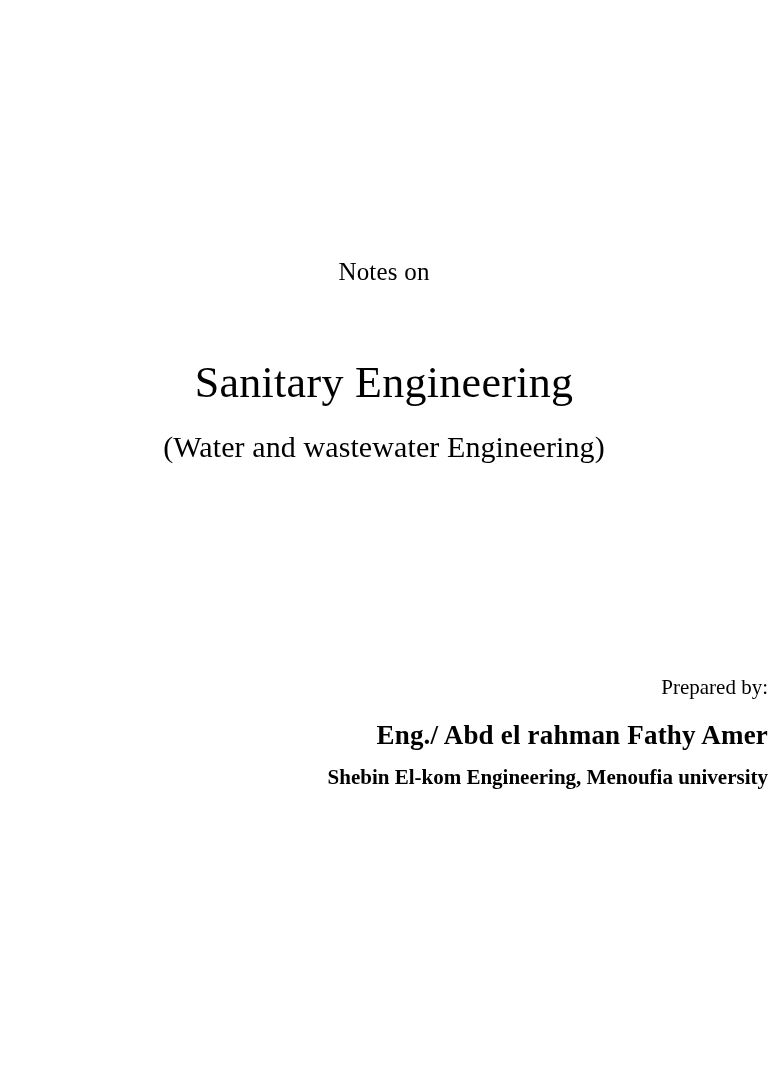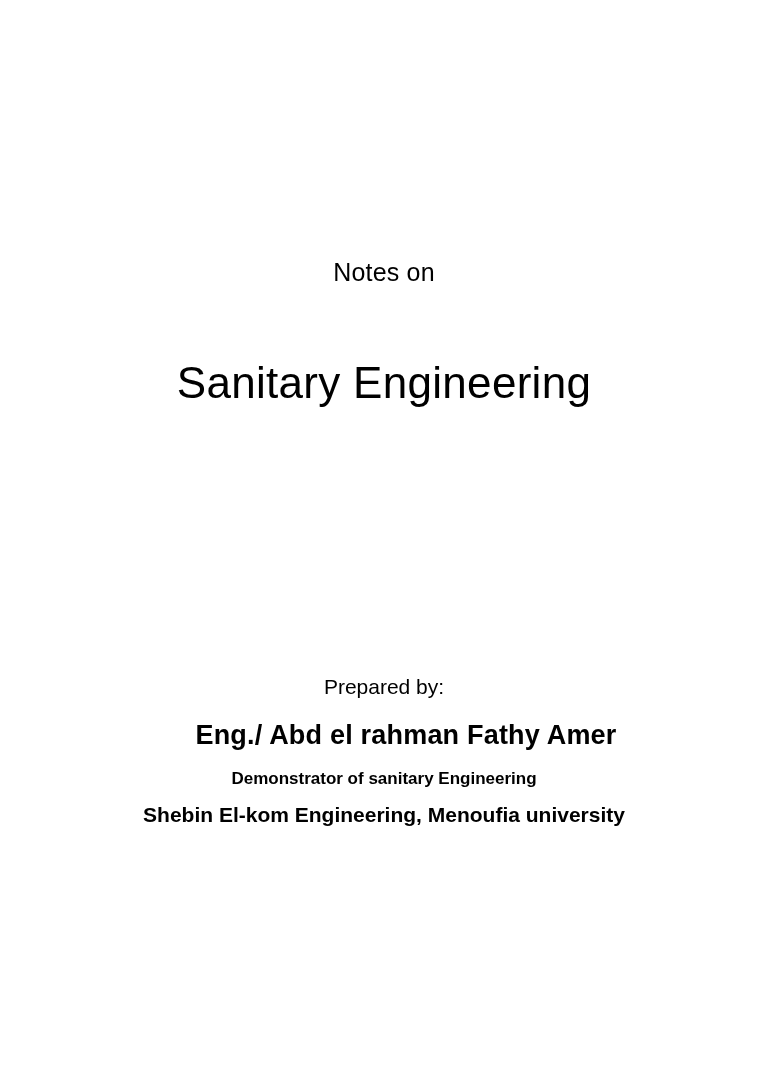--- a/index.html
+++ b/index.html
@@ -14,20 +14,21 @@
     color: #000000;
     position: relative;
     overflow: hidden;
   }
   .page {
     width: 768px;
     height: 949px;
     position: relative;
     background: #ffffff;
     box-sizing: border-box;
+    font-family: Liberation Serif, serif;
   }
   .title-block {
     position: absolute;
     top: 255px;
     left: 0;
     width: 768px;
     text-align: center;
   }
   .line-notes-on {
     font-size: 25px;
@@ -47,21 +48,21 @@
     line-height: 40px;
     font-weight: 400;
     letter-spacing: 0.1px;
     margin-top: 12px;
   }
   .author-block {
     position: absolute;
     top: 672px;
     left: 0;
     width: 768px;
-    text-align: center;
+    text-align: right;
   }
   .line-prepared-by {
     font-size: 21px;
     line-height: 30px;
     font-weight: 400;
   }
   .line-author-name {
     font-size: 27px;
     line-height: 38px;
     font-weight: 700;
@@ -83,22 +84,22 @@
   }
 </style>
 </head>
 <body>
 
 <div class="page">
 
   <div class="title-block">
     <div class="line-notes-on">Notes on</div>
     <div class="line-main-title">Sanitary Engineering</div>
+    <div class="line-subtitle">(Water and wastewater Engineering)</div>
   </div>
 
   <div class="author-block">
     <div class="line-prepared-by">Prepared by:</div>
     <div class="line-author-name">Eng./ Abd el rahman Fathy Amer</div>
-    <div class="line-author-role">Demonstrator of sanitary Engineering</div>
     <div class="line-author-affiliation">Shebin El-kom Engineering, Menoufia  university</div>
   </div>
 
 </div>
 
 </body></html>

